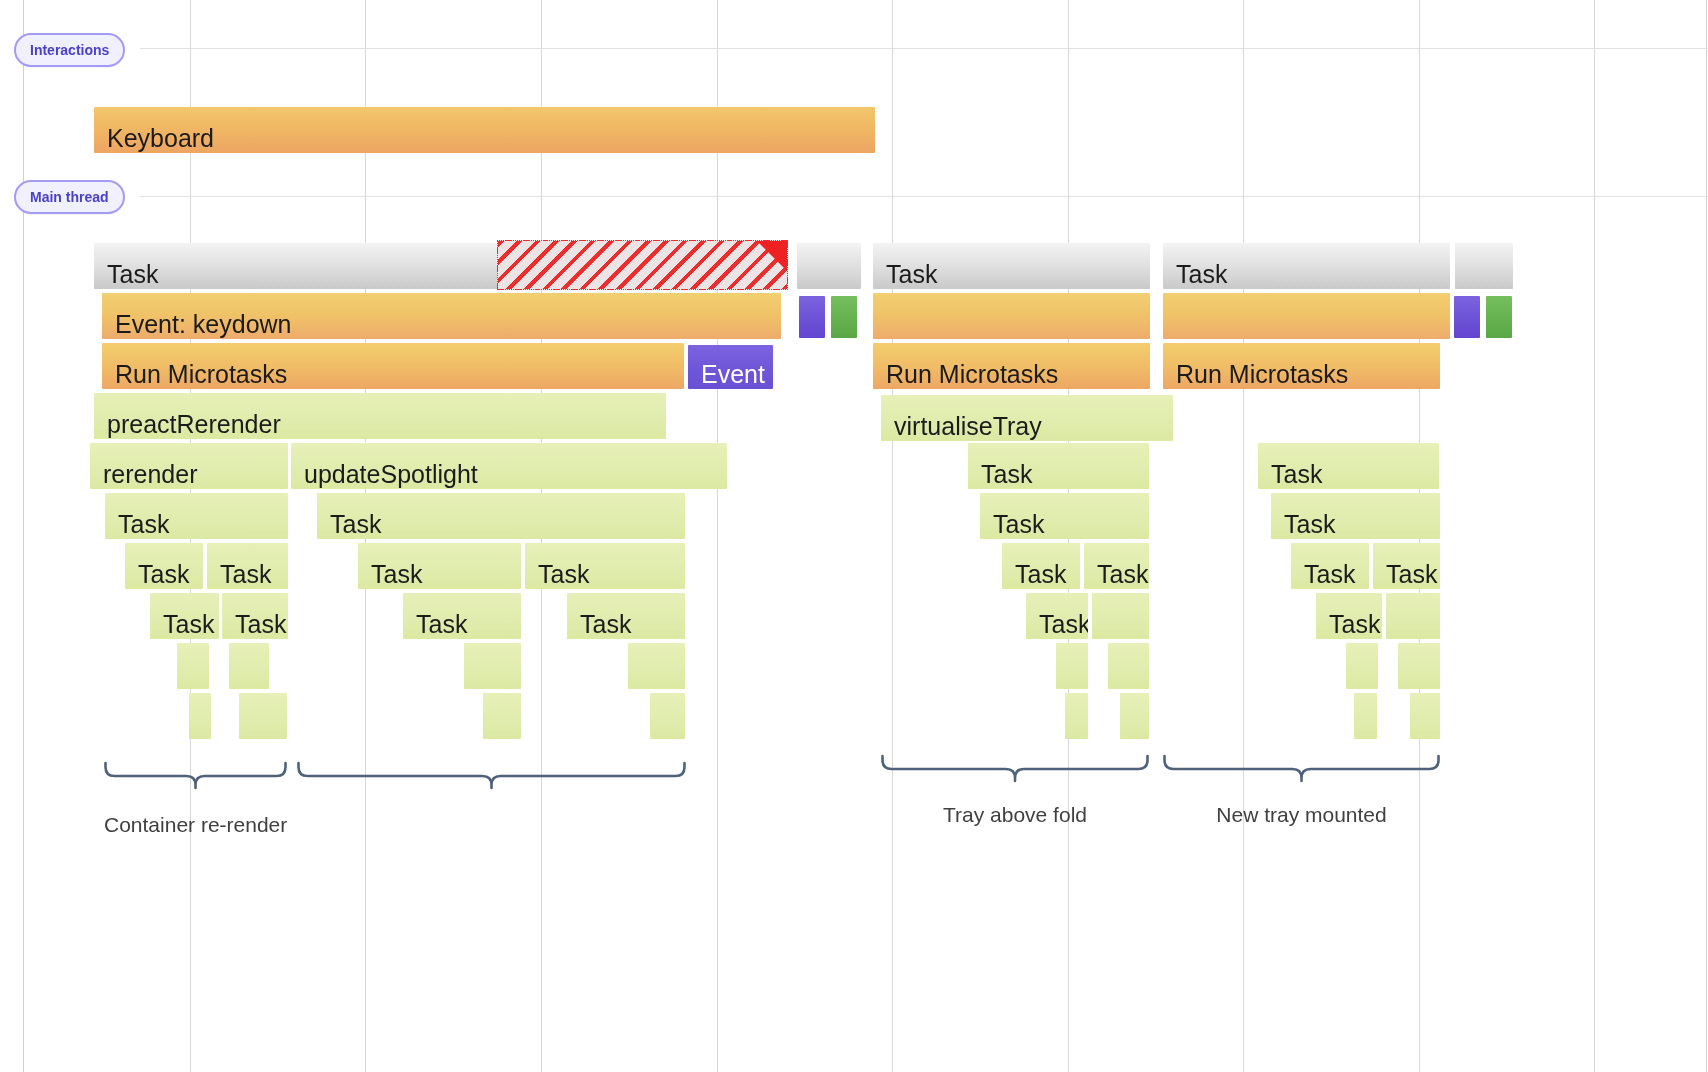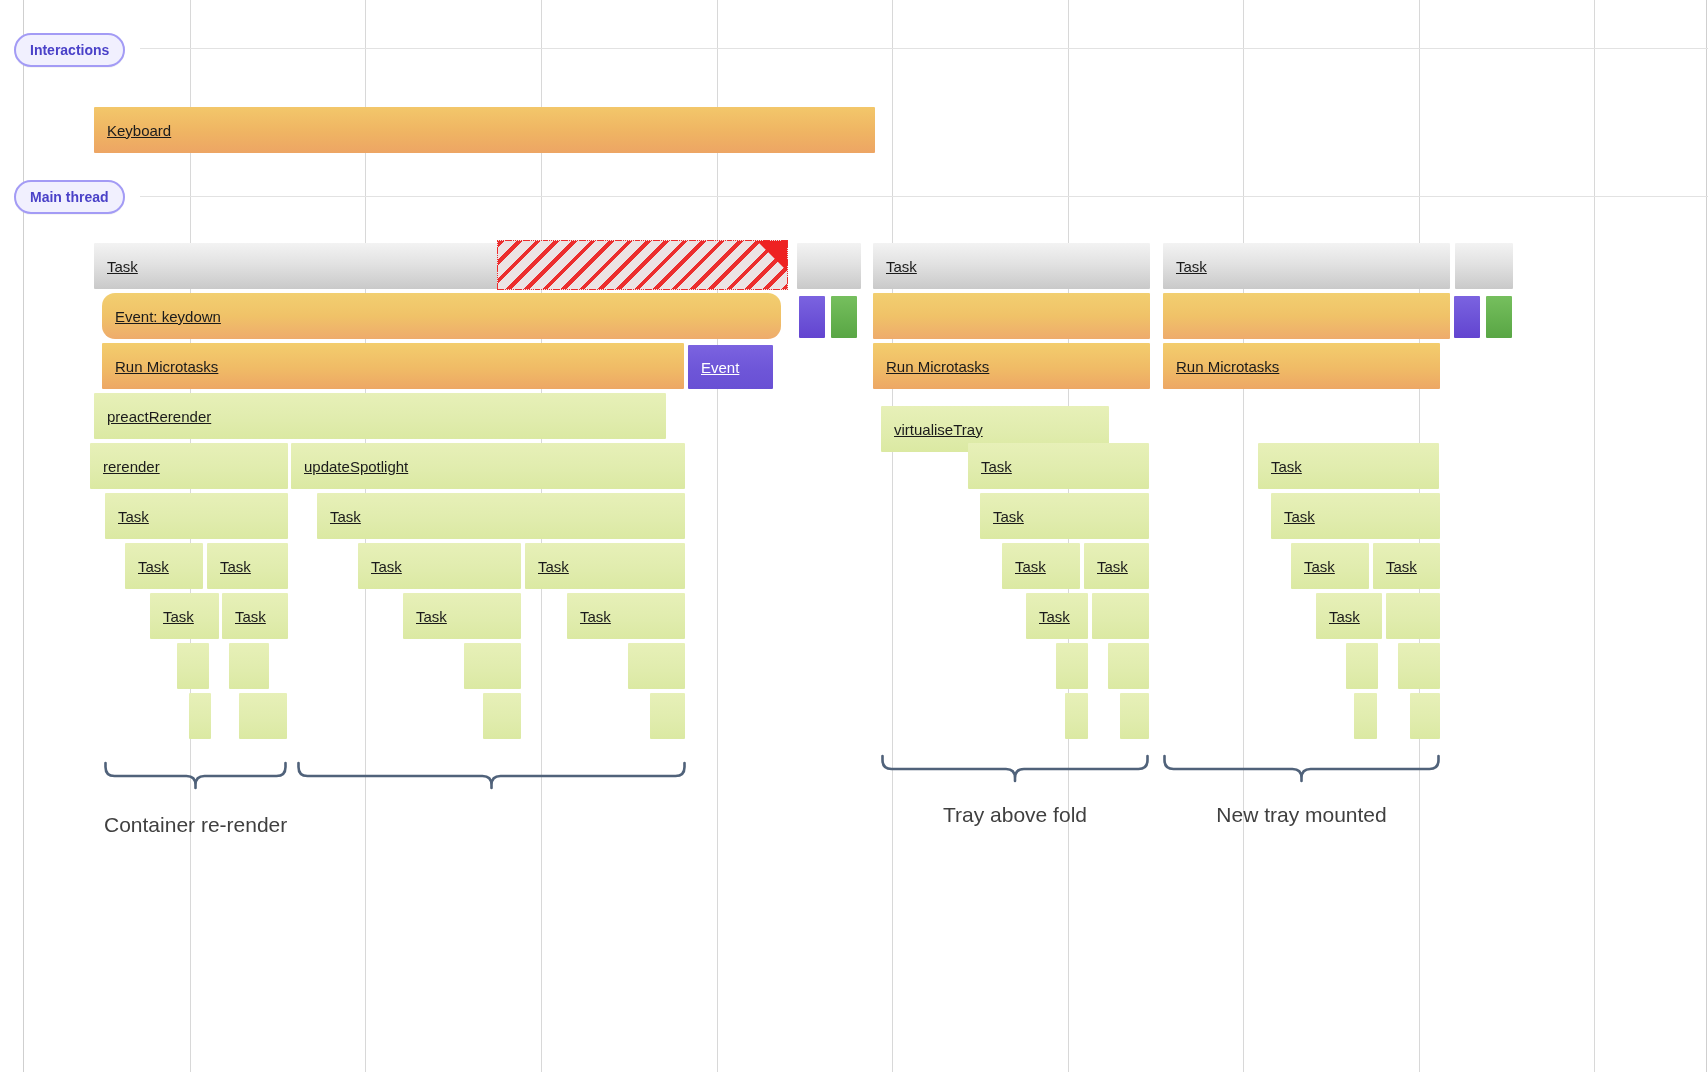--- a/index.html
+++ b/index.html
@@ -24,23 +24,23 @@
     position:absolute;display:flex;align-items:center;
     background:#f1f0fe;border:2px solid #a39bf5;border-radius:999px;
     color:#4a41c8;font-size:14px;font-weight:700;
     padding:0 14px;height:30px;white-space:nowrap;
     box-shadow:0 1px 0 rgba(0,0,0,.04);
   }
 
   
   .blk{
     position:absolute;box-sizing:border-box;
-    display:flex;align-items:center;
-    font-size:15px;color:#1b1b1b;white-space:nowrap;overflow:hidden;
-    padding-left:13px;border-radius:1px;text-decoration:underline;
+    display:flex;align-items:flex-end;
+    font-size:25px;color:#1b1b1b;white-space:nowrap;overflow:hidden;
+    padding-left:13px;border-radius:1px;
   }
   .blk.nolabel{padding-left:0;}
 
   .k-task{background:linear-gradient(180deg,#f3f3f3 0%,#e2e2e2 45%,#c9c9c9 100%);}
   .k-event{background:linear-gradient(180deg,#f2cf70 0%,#f0c268 50%,#eeab6c 100%);}
   .k-micro{background:linear-gradient(180deg,#f3cd6d 0%,#f0bb66 55%,#eda765 100%);}
   .k-kb{background:linear-gradient(180deg,#f3c76a 0%,#efb463 55%,#eda564 100%);}
   .k-js{background:linear-gradient(180deg,#e7f0b8 0%,#e0ecad 60%,#dbe9a2 100%);}
   .k-style{background:linear-gradient(180deg,#7b63e0 0%,#6e56d8 55%,#6950d4 100%);color:#ffffff;}
   .k-purple{background:linear-gradient(180deg,#7b63e0 0%,#6b51d6 60%,#6344d0 100%);}
@@ -100,21 +100,21 @@
       <span>Task</span>
     </div>
     <div class="blk k-task nolabel" style="left: 797px; top: 243px; width: 64px; height: 46px;"></div>
     <div class="blk k-task" style="left: 873px; top: 243px; width: 277px; height: 46px;">
       <span>Task</span>
     </div>
     <div class="blk k-task" style="left: 1163px; top: 243px; width: 287px; height: 46px;">
       <span>Task</span>
     </div>
     <div class="blk k-task nolabel" style="left: 1455px; top: 243px; width: 58px; height: 46px;"></div>
-    <div class="blk k-event" style="left: 102px; top: 293px; width: 679px; height: 46px; border-radius: 13px;">
+    <div class="blk k-event" style="left: 102px; top: 293px; width: 679px; height: 46px;">
       <span>Event: keydown</span>
     </div>
     <div class="blk k-purple nolabel" style="left: 799px; top: 296px; width: 26px; height: 42px;"></div>
     <div class="blk k-green nolabel" style="left: 831px; top: 296px; width: 26px; height: 42px;"></div>
     <div class="blk k-event nolabel" style="left: 873px; top: 293px; width: 277px; height: 46px;"></div>
     <div class="blk k-event nolabel" style="left: 1163px; top: 293px; width: 287px; height: 46px;"></div>
     <div class="blk k-purple nolabel" style="left: 1454px; top: 296px; width: 26px; height: 42px;"></div>
     <div class="blk k-green nolabel" style="left: 1486px; top: 296px; width: 26px; height: 42px;"></div>
     <div class="blk k-micro" style="left: 102px; top: 343px; width: 582px; height: 46px;">
       <span>Run Microtasks</span>
@@ -124,27 +124,27 @@
     </div>
     <div class="blk k-micro" style="left: 873px; top: 343px; width: 277px; height: 46px;">
       <span>Run Microtasks</span>
     </div>
     <div class="blk k-micro" style="left: 1163px; top: 343px; width: 277px; height: 46px;">
       <span>Run Microtasks</span>
     </div>
     <div class="blk k-js" style="left: 94px; top: 393px; width: 572px; height: 46px;">
       <span>preactRerender</span>
     </div>
-    <div class="blk k-js" style="left: 881px; top: 406px; width: 228px; height: 46px;">
+    <div class="blk k-js" style="left: 881px; top: 395px; width: 292px; height: 46px;">
       <span>virtualiseTray</span>
     </div>
     <div class="blk k-js" style="left: 90px; top: 443px; width: 198px; height: 46px;">
       <span>rerender</span>
     </div>
-    <div class="blk k-js" style="left: 291px; top: 443px; width: 394px; height: 46px;">
+    <div class="blk k-js" style="left: 291px; top: 443px; width: 436px; height: 46px;">
       <span>updateSpotlight</span>
     </div>
     <div class="blk k-js" style="left: 968px; top: 443px; width: 181px; height: 46px;">
       <span>Task</span>
     </div>
     <div class="blk k-js" style="left: 1258px; top: 443px; width: 181px; height: 46px;">
       <span>Task</span>
     </div>
     <div class="blk k-js" style="left: 105px; top: 493px; width: 183px; height: 46px;">
       <span>Task</span>

